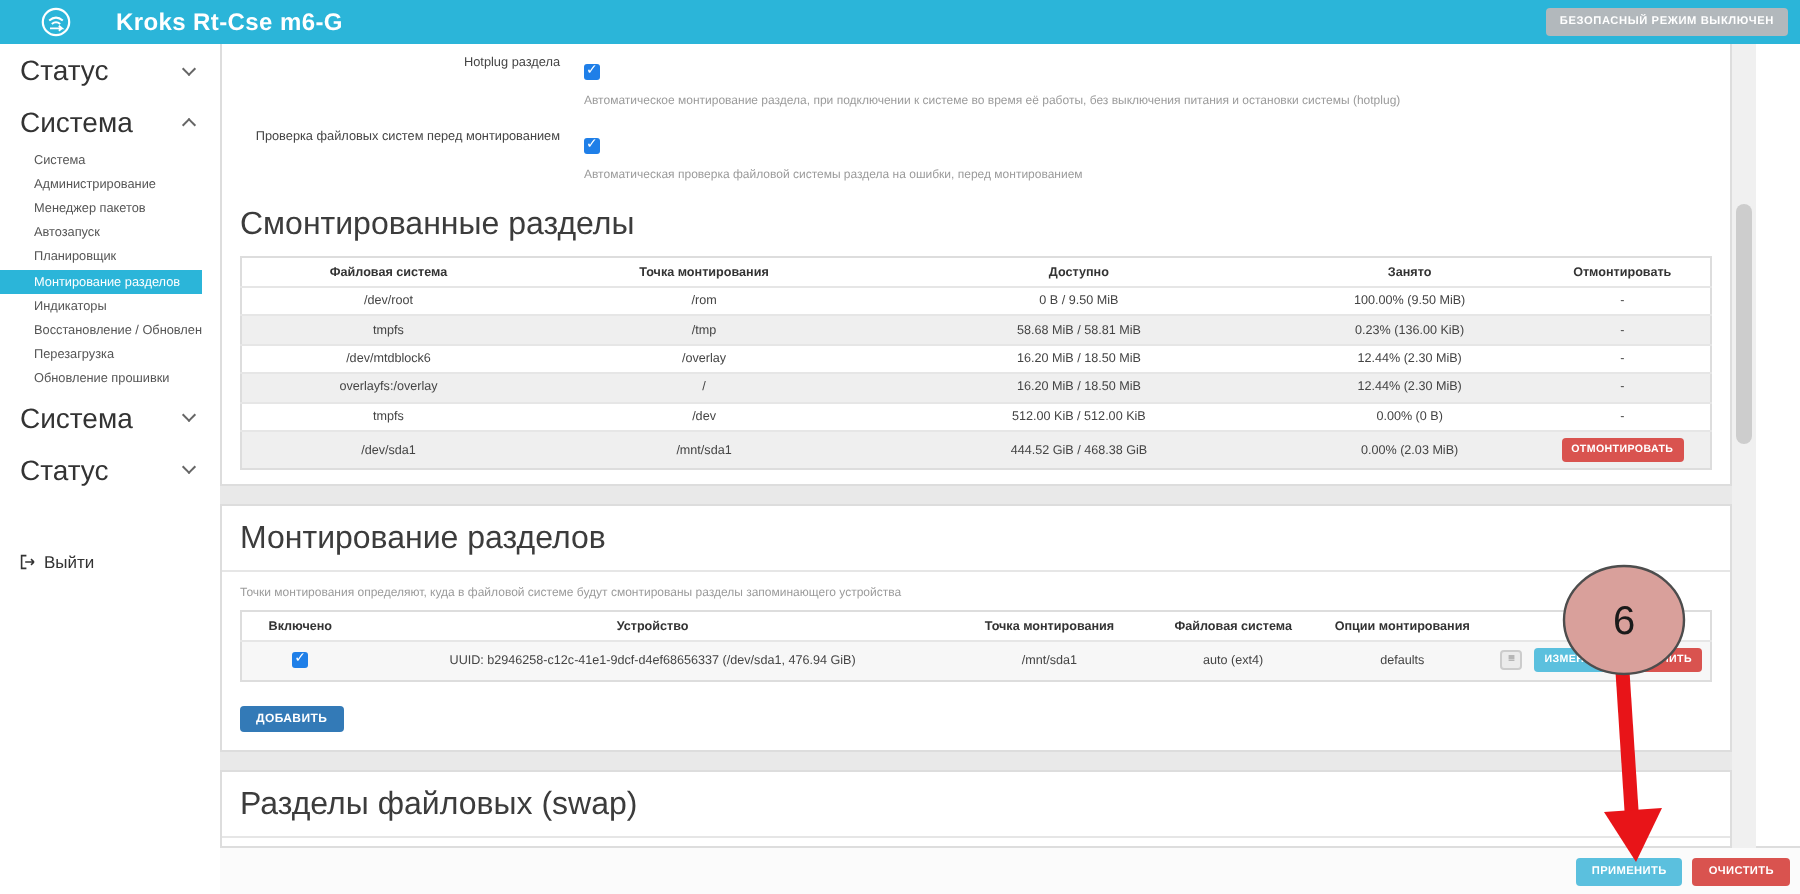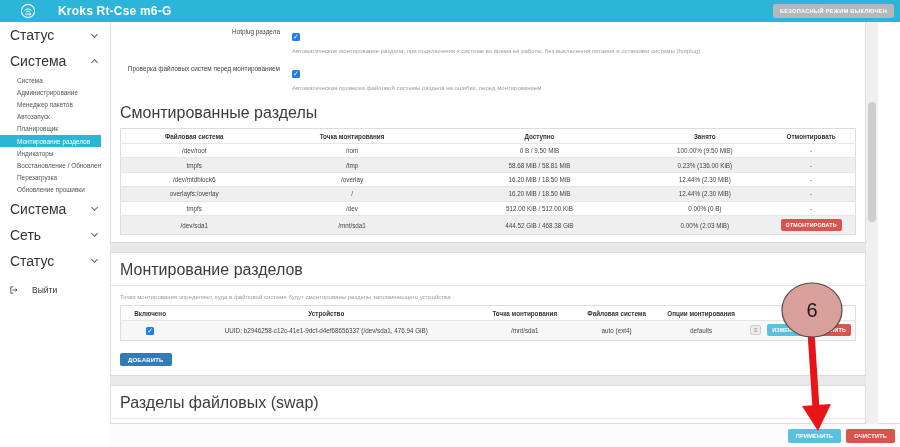--- a/index.html
+++ b/index.html
@@ -18,21 +18,21 @@
   
   .sidebar{position:absolute;left:0;top:22px;bottom:0;width:110px;background:#fff;z-index:2}
   .nav-top{display:flex;align-items:center;justify-content:space-between;
            padding:5px 13px 5px 10px;font-size:14px;color:#333;cursor:pointer}
   .chev{width:4px;height:4px;border-right:1.2px solid #666;border-bottom:1.2px solid #666;
         transform:rotate(45deg);margin-top:-2px}
   .chev.up{transform:rotate(-135deg);margin-top:2px}
   .sub{font-size:6.4px;color:#555;padding:2.6px 4px 2.6px 17px;margin-right:9px;cursor:pointer;
        white-space:nowrap;overflow:hidden}
   .sub.active{background:#2bb5d9;color:#fff}
-  .logout{display:flex;align-items:center;gap:14px;padding:8px 10px;margin-top:3px;
+  .logout{display:flex;align-items:center;gap:4px;padding:8px 10px;margin-top:20px;
           font-size:8.5px;color:#333;cursor:pointer}
 
   
   .content{position:absolute;left:110px;top:22px;right:34px;bottom:23px;background:#e9e9e9;
            overflow:hidden}
   .card{background:#fff;border:1px solid #ddd;margin-bottom:9px;padding:0 9px}
   .card.first{border-top:none;padding-top:3px}
 
   .form-row{display:flex;margin-bottom:3px}
   .form-label{width:160px;text-align:right;padding:3px 12px 0 0;font-size:6.4px;color:#444;flex:none}
@@ -108,24 +108,20 @@
   <div class="sub">Менеджер пакетов</div>
   <div class="sub">Автозапуск</div>
   <div class="sub">Планировщик</div>
   <div class="sub active">Монтирование разделов</div>
   <div class="sub">Индикаторы</div>
   <div class="sub">Восстановление / Обновление</div>
   <div class="sub">Перезагрузка</div>
   <div class="sub">Обновление прошивки</div>
   <div class="nav-top">
     <span>Система</span>
-    <span class="chev"></span>
-  </div>
-  <div class="nav-top">
-    <span>Сеть</span>
     <span class="chev"></span>
   </div>
   <div class="nav-top">
     <span>Статус</span>
     <span class="chev"></span>
   </div>
   <div class="logout">
     <svg width="8" height="8" viewBox="0 0 8 8">
       <path d="M3.2 0.8 H0.8 V7.2 H3.2 M2.6 4 H7 M7 4 L5.5 2.6 M7 4 L5.5 5.4" stroke="#333" stroke-width=".8" fill="none"></path>
     </svg>

